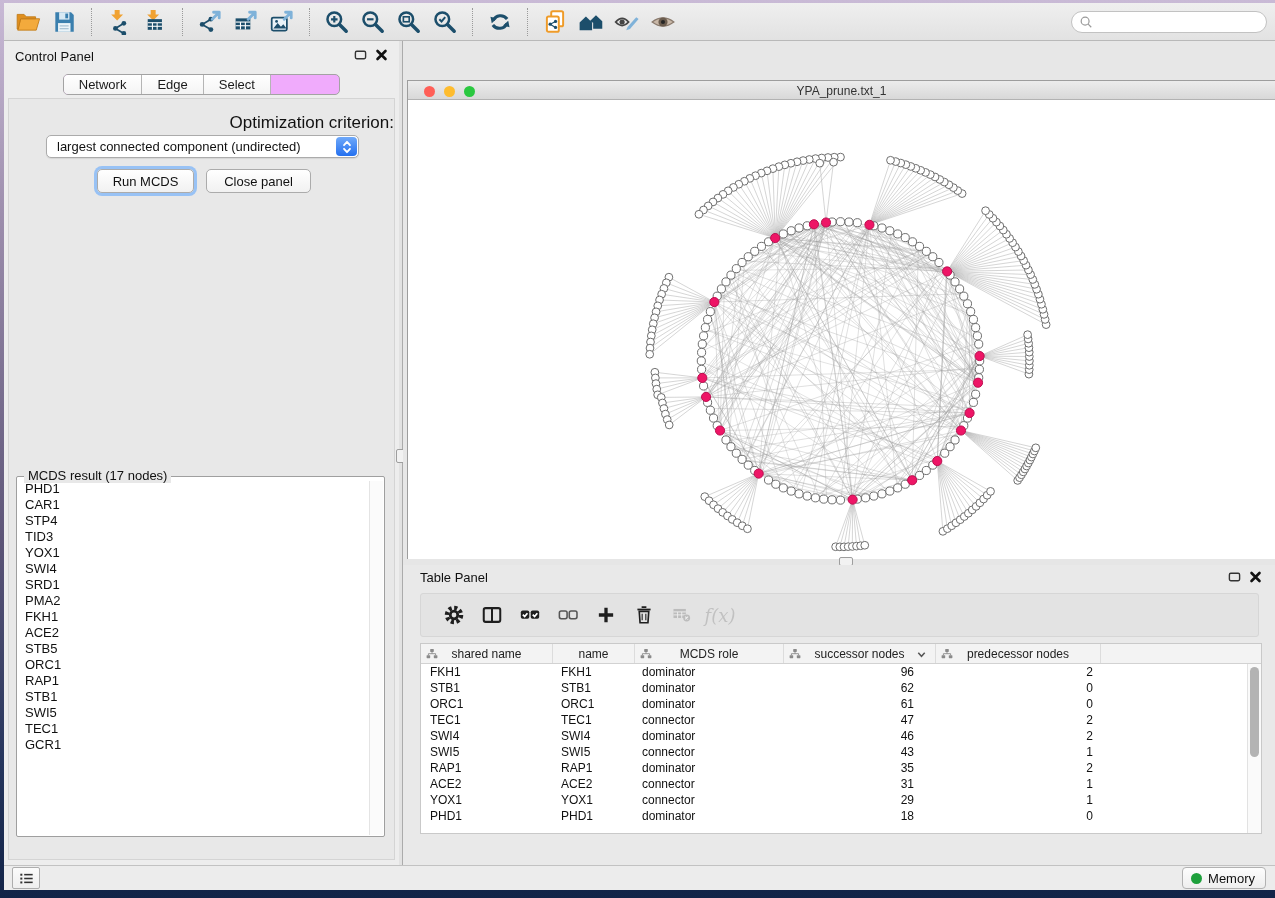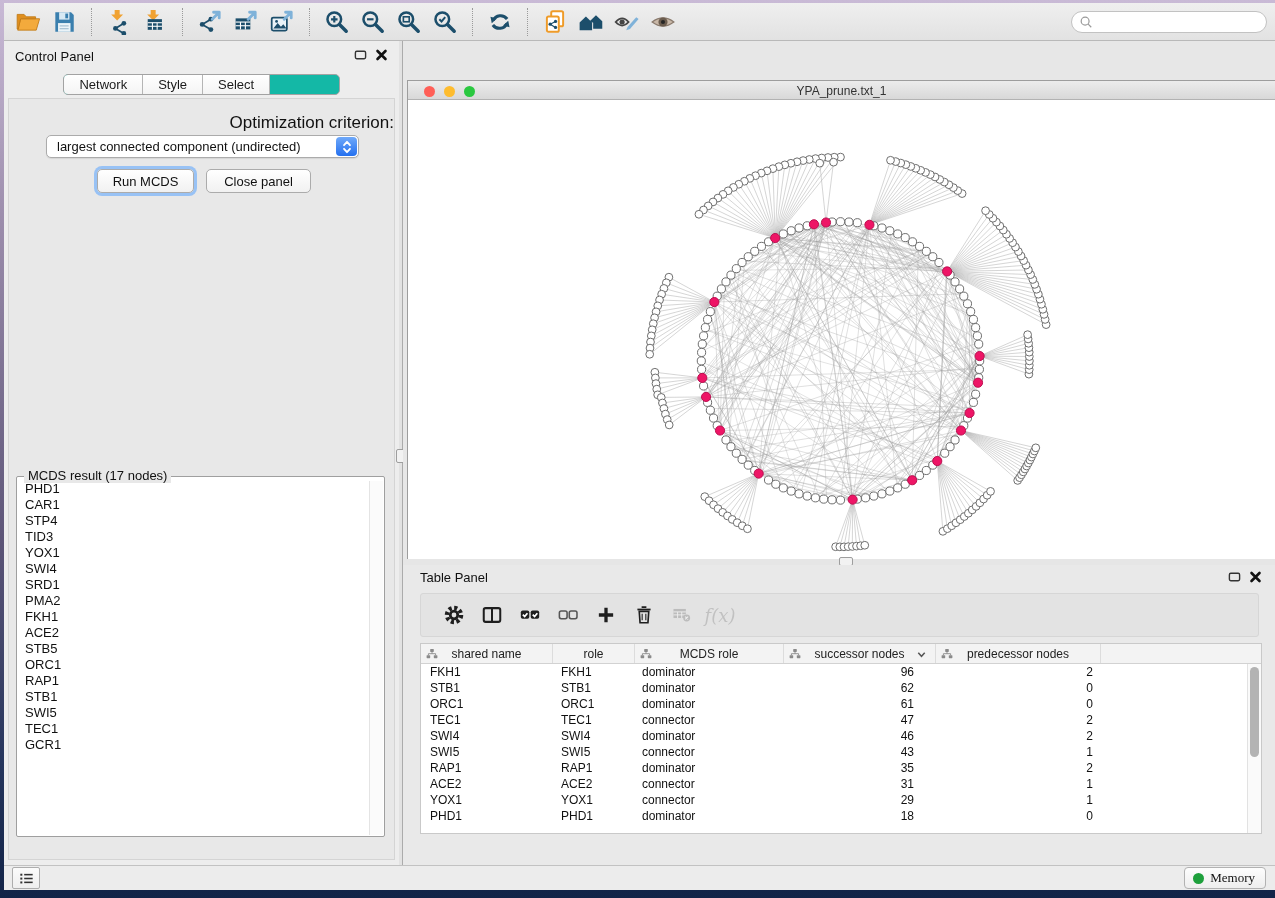--- a/index.html
+++ b/index.html
@@ -19,21 +19,21 @@
   #searchbox svg { width:14px; height:14px; }
   #search-input { border:none; outline:none; background:transparent; flex:1; height:18px; font-size:12px; }
 
   
   #control-panel { position:absolute; left:0; top:38px; width:395px; bottom:25px; background:#ededed; }
   .panel-titlebar { position:relative; height:28px; }
   .panel-title { position:absolute; left:11px; top:8px; font-size:13px; color:#111; }
   .float-btn, .closex-btn { position:absolute; top:8px; width:14px; height:13px; border:none; background:transparent; padding:0; }
   .float-btn svg, .closex-btn svg { width:13px; height:12px; }
   #cp-tabs { position:absolute; left:0; right:0; top:33px; height:21px; display:flex; justify-content:center; }
-  .segmented { display:flex; height:21px; border:1px solid #a3a3a3; border-radius:5px; overflow:hidden; background:#14b8a6; }
+  .segmented { display:flex; height:21px; border:1px solid #a3a3a3; border-radius:5px; overflow:hidden; background:#f0abfc; }
   .seg-tab { height:100%; display:flex; align-items:center; justify-content:center; padding:0 15px;
     font-size:13px; color:#1a1a1a; background:linear-gradient(#ffffff,#f4f4f4); border-right:1px solid #b5b5b5; cursor:default; }
   .seg-tab:last-child { border-right:none;margin-top:32px; }
   .seg-tab.active { background:linear-gradient(#4aa4fd,#2080f6); color:#fff; }
   #cp-inner { position:absolute; left:4px; right:4px; top:57px; bottom:5px; background:#e8e8e8; border:1px solid #d4d4d4; }
   #criterion-label { position:absolute; left:0; right:0; top:14px; text-align:right; font-size:17px; color:#111; }
   #criterion-select { position:absolute; left:37px; top:36px; width:313px; height:23px; background:#fff;
     border:1px solid #ababab; border-radius:5px; display:flex; align-items:center; font-size:13px; color:#111;
     padding-left:10px; box-shadow:0 1px 1px rgba(0,0,0,.08); }
   #criterion-stepper { position:absolute; right:1px; top:1px; bottom:1px; width:21px; border-radius:4px;
@@ -86,21 +86,21 @@
   #tp-scrollbar { position:absolute; right:0; top:20px; bottom:0; width:14px; background:#fafafa; border-left:1px solid #e2e2e2; }
   #tp-thumb { position:absolute; left:2px; top:3px; width:9px; height:90px; background:#b3b3b3; border-radius:5px; }
   #tp-tabs { position:absolute; left:0; right:0; top:269px; height:21px; display:flex; justify-content:center; }
 
   
   #statusbar { position:absolute; left:0; right:0; bottom:0; height:25px; background:#ececec; border-top:1px solid #c2c2c2; }
   #task-btn { position:absolute; left:8px; top:1px; width:28px; height:22px; background:linear-gradient(#fbfbfb,#efefef);
     border:1px solid #adadad; border-radius:2px; display:flex; align-items:center; justify-content:center; }
   #task-btn svg { width:17px; height:17px; }
   #memory-btn { position:absolute; right:9px; top:1px; height:22px; padding:0 10px 0 8px; background:linear-gradient(#fdfdfd,#eeeeee);
-    border:1px solid #b2b2b2; border-radius:4px; display:flex; align-items:center; gap:6px; font-size:13px; color:#111;font-family:Liberation Serif, serif; }
+    border:1px solid #b2b2b2; border-radius:4px; display:flex; align-items:center; gap:6px; font-size:13px; color:#111; }
   #memory-dot { width:11px; height:11px; border-radius:50%; background:#1ea03c; }
 </style>
 </head>
 <body>
 
 <div id="desktop">
   <div id="app">
 
     <div id="toolbar">
       <button class="tb-btn">
@@ -301,21 +301,21 @@
         <button class="float-btn" style="right:32px"><svg viewBox="0 0 14 12">
               <rect x="1.5" y="2" width="11" height="8" rx="1.5" fill="none" stroke="#333" stroke-width="1.5"></rect>
             </svg></button>
         <button class="closex-btn" style="right:11px"><svg viewBox="0 0 12 12">
               <path d="M2 2 L10 10 M10 2 L2 10" stroke="#111" stroke-width="2.6" stroke-linecap="round"></path>
             </svg></button>
       </div>
       <div id="cp-tabs">
           <div class="segmented" id="cp-seg">
             <div class="seg-tab">Network</div>
-            <div class="seg-tab">Style</div>
+            <div class="seg-tab">Edge</div>
             <div class="seg-tab">Select</div>
             <div class="seg-tab active">MCDS</div>
           </div>
         </div>
       <div id="cp-inner">
         <div id="criterion-label">Optimization criterion:</div>
         <div id="criterion-select">
           <span>largest connected component (undirected)</span>
           <span id="criterion-stepper">
               <svg viewBox="0 0 10 16">
@@ -1166,21 +1166,21 @@
                     <g fill="#8a8a8a">
                       <rect x="7" y="1.5" width="6" height="5" rx="1"></rect>
                       <rect x="1" y="12" width="6" height="5" rx="1"></rect>
                       <rect x="13" y="12" width="6" height="5" rx="1"></rect>
                     </g>
                     <path d="M10 6.5 V9.5 M4 12 V9.5 H16 V12" stroke="#8a8a8a" stroke-width="1.5" fill="none"></path>
                   </svg></span>
                 <span>shared name</span>
               </div>
               <div class="th c1">
-                <span>role</span>
+                <span>name</span>
               </div>
               <div class="th c2">
                 <span class="tree"><svg viewBox="0 0 20 20">
                     <g fill="#8a8a8a">
                       <rect x="7" y="1.5" width="6" height="5" rx="1"></rect>
                       <rect x="1" y="12" width="6" height="5" rx="1"></rect>
                       <rect x="13" y="12" width="6" height="5" rx="1"></rect>
                     </g>
                     <path d="M10 6.5 V9.5 M4 12 V9.5 H16 V12" stroke="#8a8a8a" stroke-width="1.5" fill="none"></path>
                   </svg></span>

